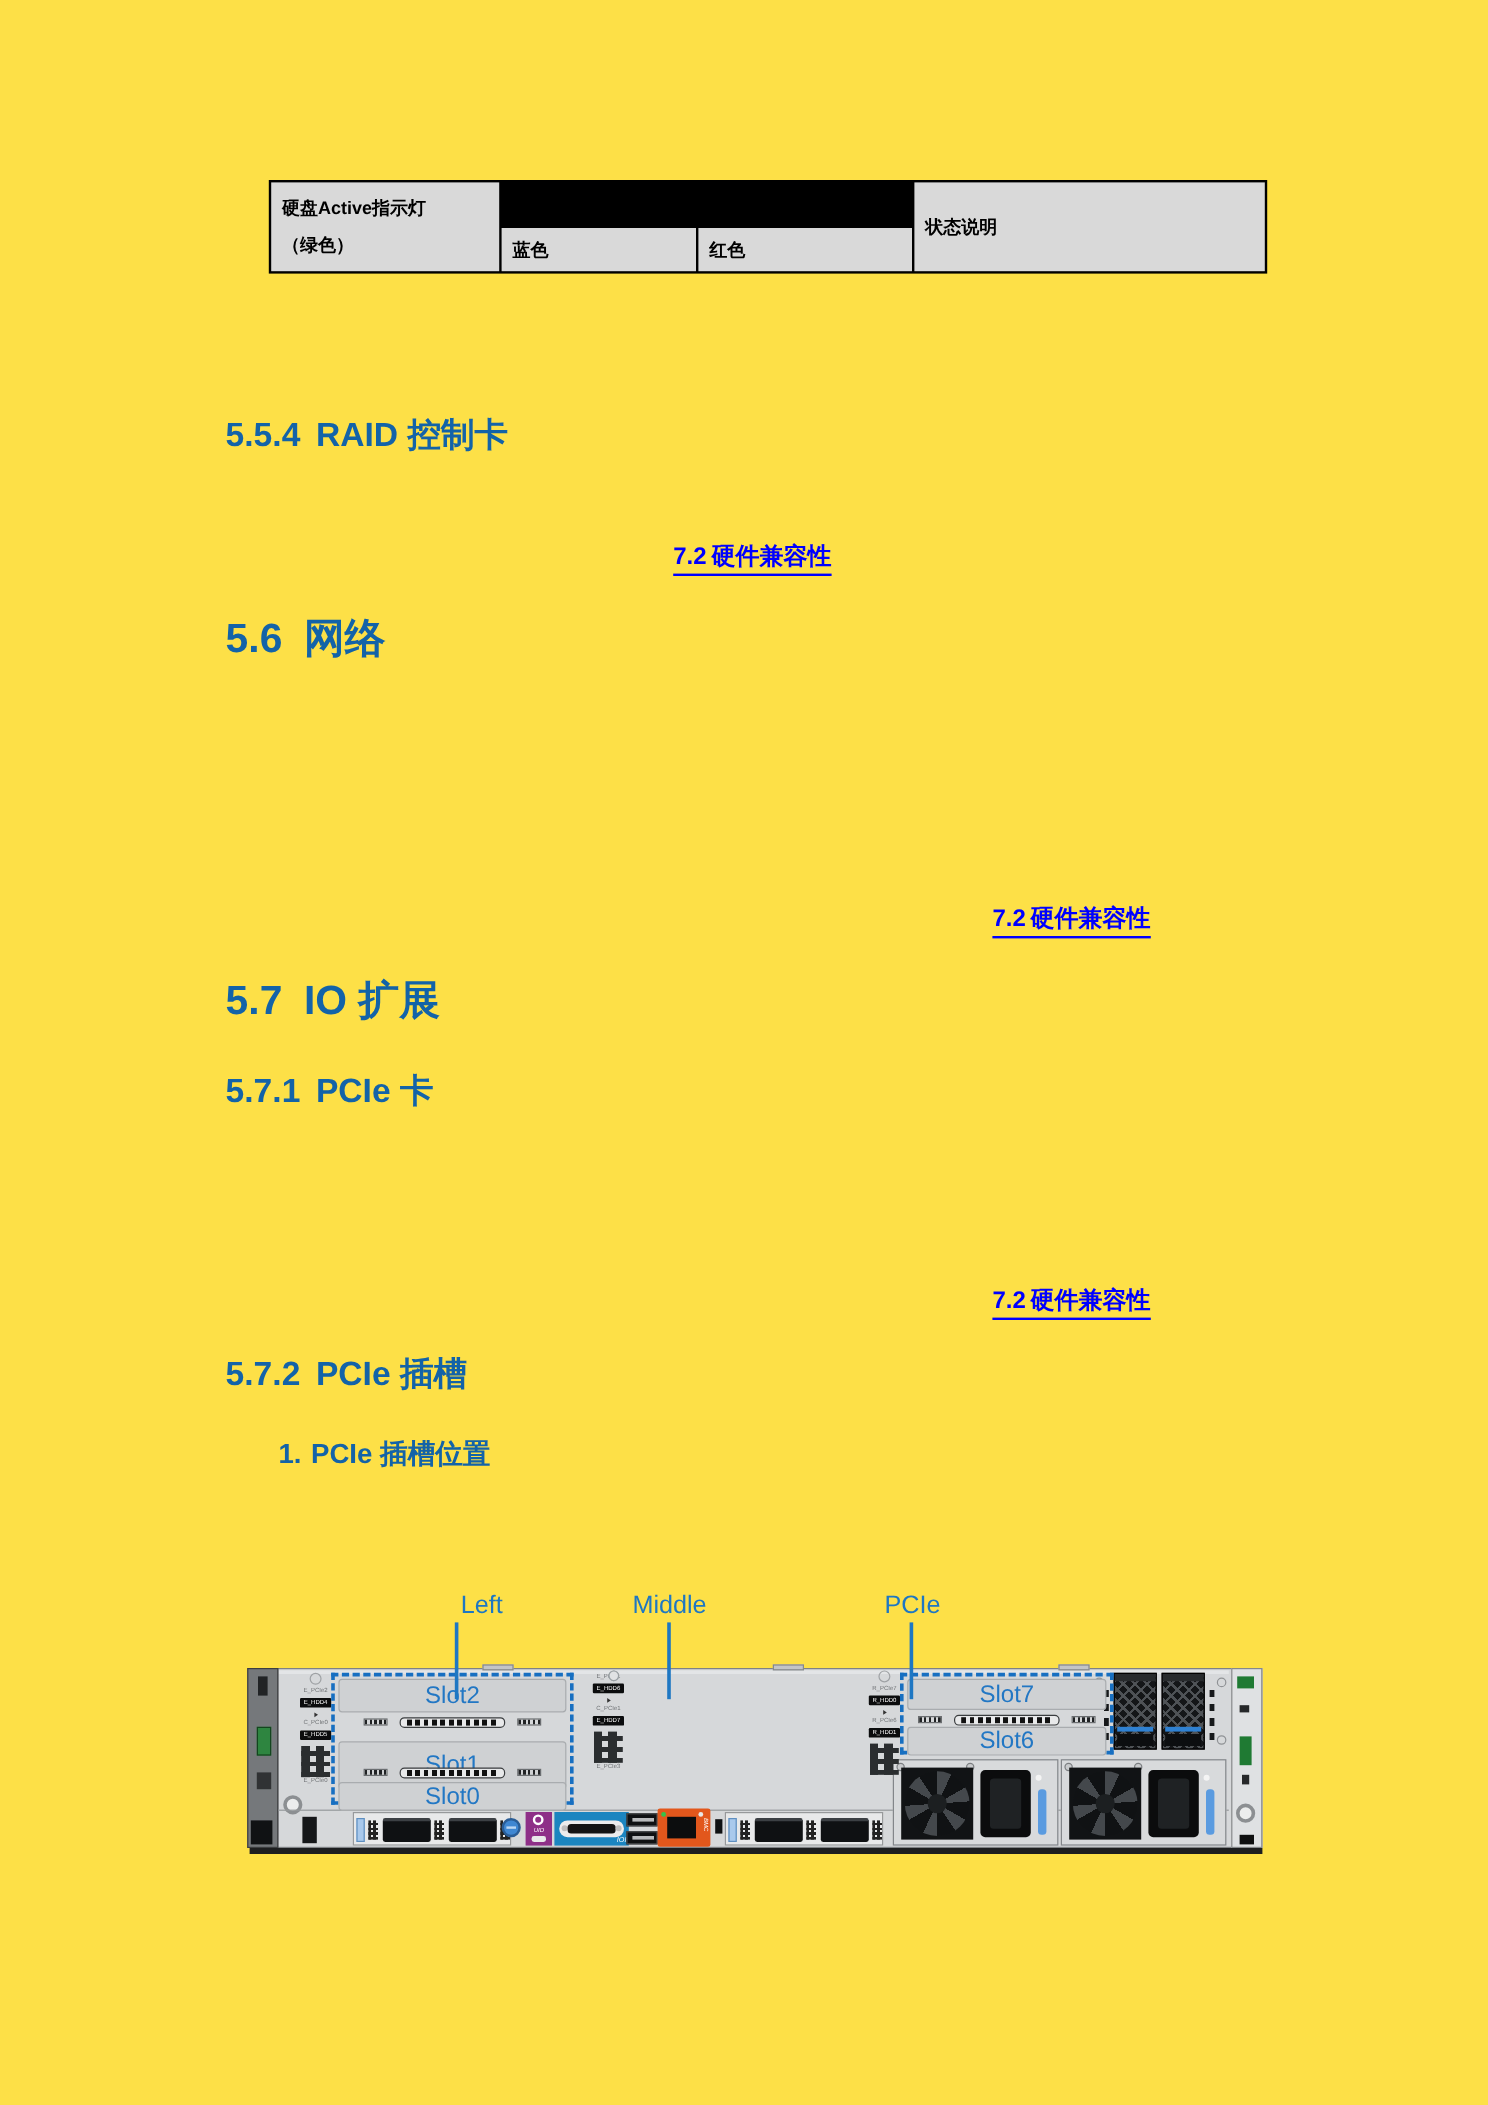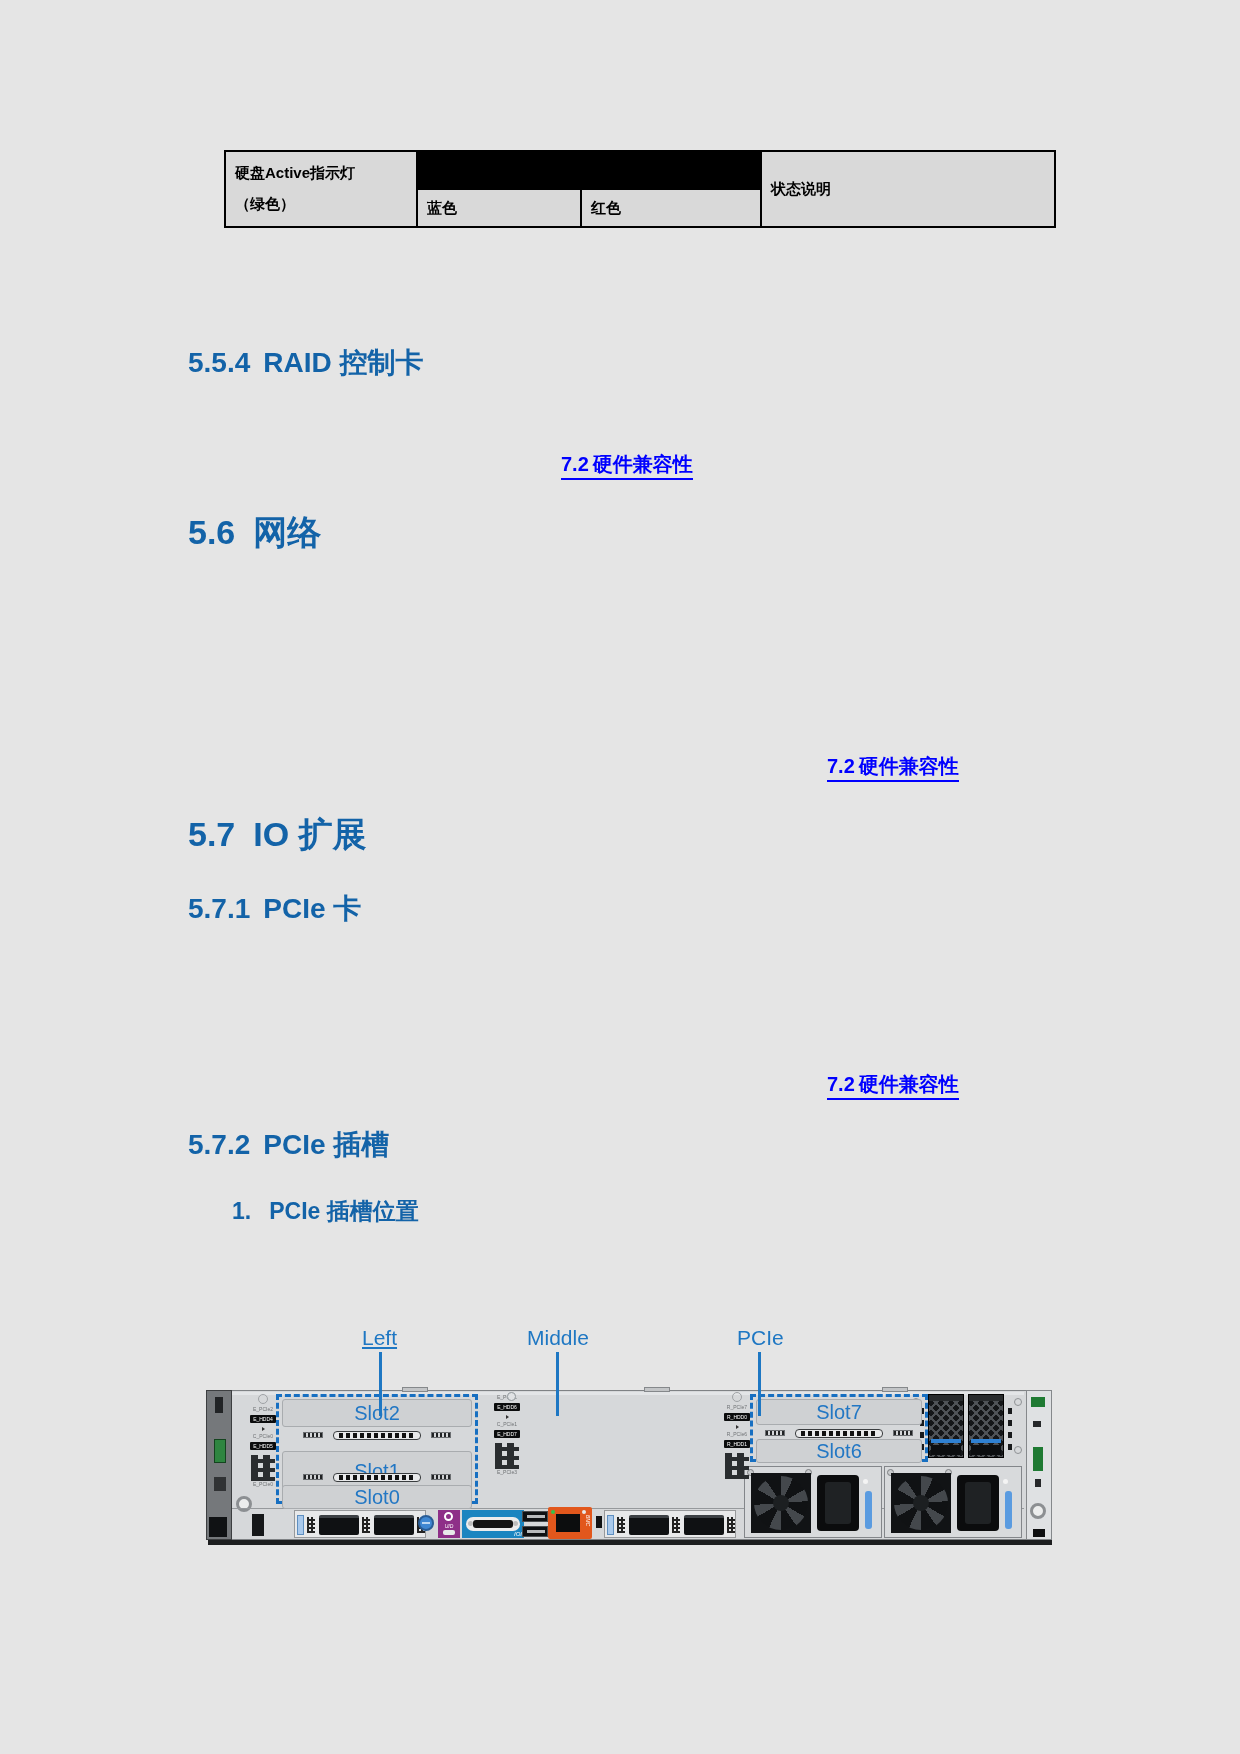--- a/index.html
+++ b/index.html
@@ -1,53 +1,53 @@
 <!DOCTYPE html>
 <html><head>
 <meta charset="utf-8">
 <style>
   * { margin:0; padding:0; box-sizing:border-box; }
   html,body { background:#000; }
-  .page { position:relative; width:1240px; height:1754px; background:#e5e5e5; overflow:hidden;
+  .page { position:relative; width:1240px; height:1754px; background:#fde047; overflow:hidden;
           font-family:"Liberation Sans","DejaVu Sans",sans-serif; }
 
   
   .hdd-table { position:absolute; left:224px; top:150px; display:grid;
     grid-template-columns:190px 162px 178px 292px; grid-template-rows:36px 36px;
     gap:2px; padding:2px; background:#000; }
   .tcell { background:#d9d9d9; color:#000; font-size:15px; font-weight:700;
     display:flex; align-items:center; padding-left:9px; white-space:nowrap; }
   .tc-active { grid-column:1; grid-row:1/3; flex-direction:column; align-items:flex-start;
     justify-content:center; gap:12px; }
   .tc-fault  { grid-column:2/4; grid-row:1; }
   .tc-blue   { grid-column:2; grid-row:2; }
   .tc-red    { grid-column:3; grid-row:2; }
   .tc-status { grid-column:4; grid-row:1/3; }
 
   
   .hd { position:absolute; color:#1363a8; font-weight:700; line-height:1.2; display:flex; align-items:baseline; white-space:nowrap; }
   .size-l { font-size:34px; } .size-l .ttl { margin-left:18px; }
   .size-m { font-size:28px; } .size-m .ttl { margin-left:13px; }
-  .size-s { font-size:23px; } .size-s .ttl { margin-left:18px; }
+  .size-s { font-size:23px; } .size-s .ttl { margin-left:8px; }
   .hd-raid { left:188px; top:346px; }
   .hd-net  { left:188px; top:512px; }
   .hd-io   { left:188px; top:814px; }
   .hd-pciecard { left:188px; top:892px; }
   .hd-pcieslot { left:188px; top:1128px; }
   .hd-slotpos  { left:232px; top:1198px; }
 
   .xlink { position:absolute; color:#0000ff; font-weight:700; font-size:20px; line-height:1.3;
     display:flex; white-space:nowrap; text-decoration:none; border-bottom:2px solid #0000ff;
     padding-bottom:1px; cursor:pointer; }
   .xlink .lb { margin-left:4px; }
   .lk1 { left:561px; top:451px; } .lk2 { left:827px; top:753px; } .lk3 { left:827px; top:1071px; }
 
   
   .ptr { position:absolute; color:#1e77c3; font-size:21px; line-height:1.2; top:1325px; }
-  .ptr-left { left:362px;text-decoration:underline; } .ptr-middle { left:527px; } .ptr-right { left:737px; }
+  .ptr-left { left:384px; } .ptr-middle { left:527px; } .ptr-right { left:737px; }
   .ptr-line { position:absolute; top:1352px; width:3px; height:64px; background:#1e77c3; z-index:5; }
   .pl-left { left:379px; } .pl-middle { left:556px; } .pl-right { left:758px; }
 
   
   .server { position:absolute; left:206px; top:1390px; width:848px; height:158px; }
   .server * { position:absolute; }
   .chassis { left:24px; top:0; width:822px; height:150px; background:#d6d8da; border:1px solid #7f8285; }
   .rim { left:26px; top:2px; width:792px; height:3px; background:#e3e5e7; }
   .seam { left:26px; top:118px; width:792px; height:1px; background:#96999c; }
   .shadow { left:2px; top:150px; width:844px; height:5px; background:#1d1e1f; }

